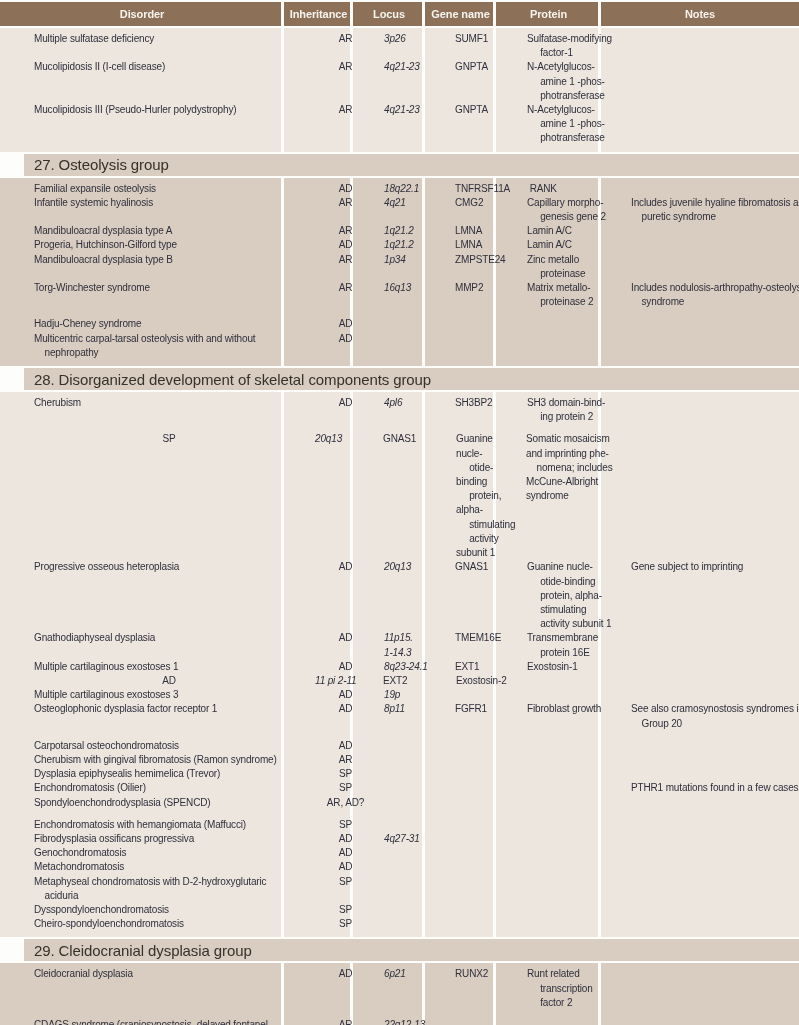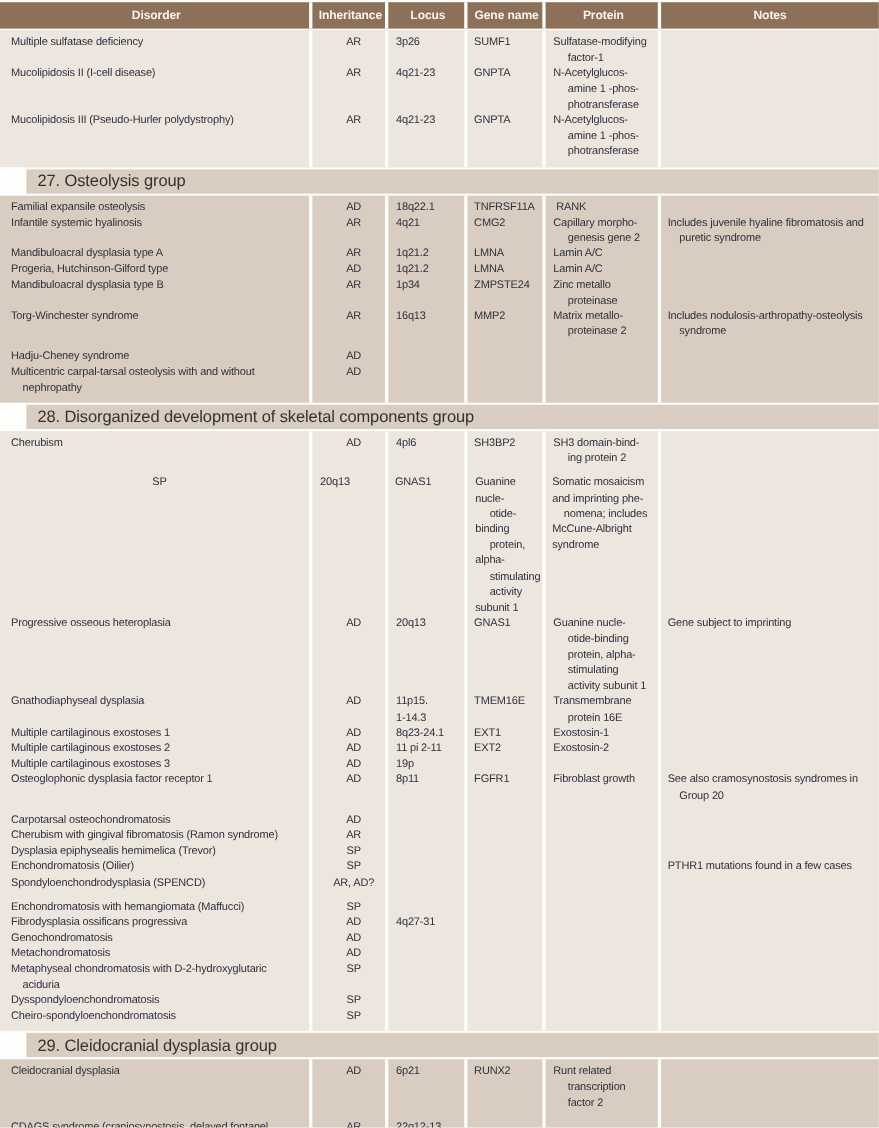--- a/index.html
+++ b/index.html
@@ -27,27 +27,27 @@
   .block:last-child .rows { flex:1 1 auto; }
   .bar {
     background:var(--tan,#d8cdc0);
     border-top:2px solid var(--sep,#fdfdfb); border-bottom:2px solid var(--sep,#fdfdfb);
     height:26px; display:flex; align-items:center; padding-left:10px;
     font-weight:normal; font-size:15px; letter-spacing:-0.1px; color:var(--section_text,#37312b);margin-left:24px;
   }
   .rows { position:relative; padding:4px 0 6px; }
   .row {
     position:relative; display:grid; grid-template-columns:284px 69px 72px 71px 105px 198px;
-    font-size:10px; line-height:14.2px; letter-spacing:-0.15px; color:var(--body_text,#2f2f3d);
+    font-size:10px; line-height:14.2px; letter-spacing:-0.15px; color:var(--body_text,#2f2f3d);margin-left:24px;
   }
   .row.gap { margin-bottom:8px; }
   .cell { white-space:pre-wrap; }
   .c0 { padding-left:10px; }
   .c1 { padding-left:6px;text-align:center; }
-  .c2 { padding-left:7px; }
+  .c2 { padding-left:7px;font-style:italic; }
   .c3 { padding-left:6px; }
   .c4 { padding-left:7px; }
   .c5 { padding-left:6px; }
 </style>
 </head>
 <body>
 
 <div id="table-root">
   <div class="thead">
     <div class="hcell">Disorder</div>
@@ -235,21 +235,20 @@
           </div>
           <div class="row">
             <div class="cell c0">Multiple cartilaginous exostoses 1</div>
             <div class="cell c1">AD</div>
             <div class="cell c2">8q23-24.1</div>
             <div class="cell c3">EXT1</div>
             <div class="cell c4">Exostosin-1</div>
             <div class="cell c5"></div>
           </div>
           <div class="row">
-            <div class="cell c0">Multiple cartilaginous exostoses 2</div>
             <div class="cell c1">AD</div>
             <div class="cell c2">11 pi 2-11</div>
             <div class="cell c3">EXT2</div>
             <div class="cell c4">Exostosin-2</div>
             <div class="cell c5"></div>
           </div>
           <div class="row">
             <div class="cell c0">Multiple cartilaginous exostoses 3</div>
             <div class="cell c1">AD</div>
             <div class="cell c2">19p</div>

